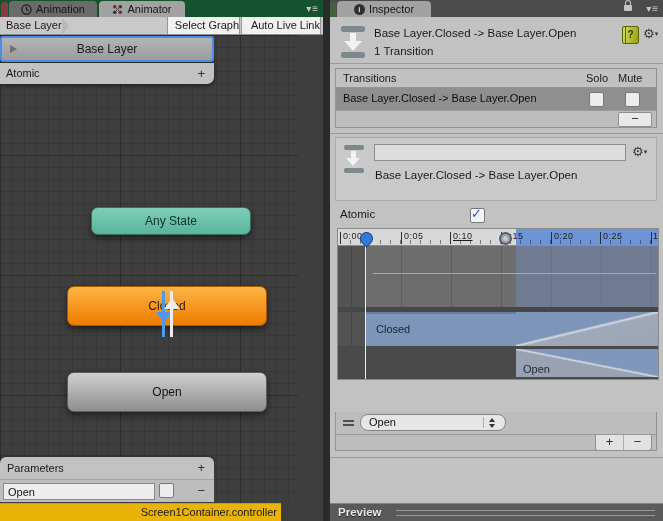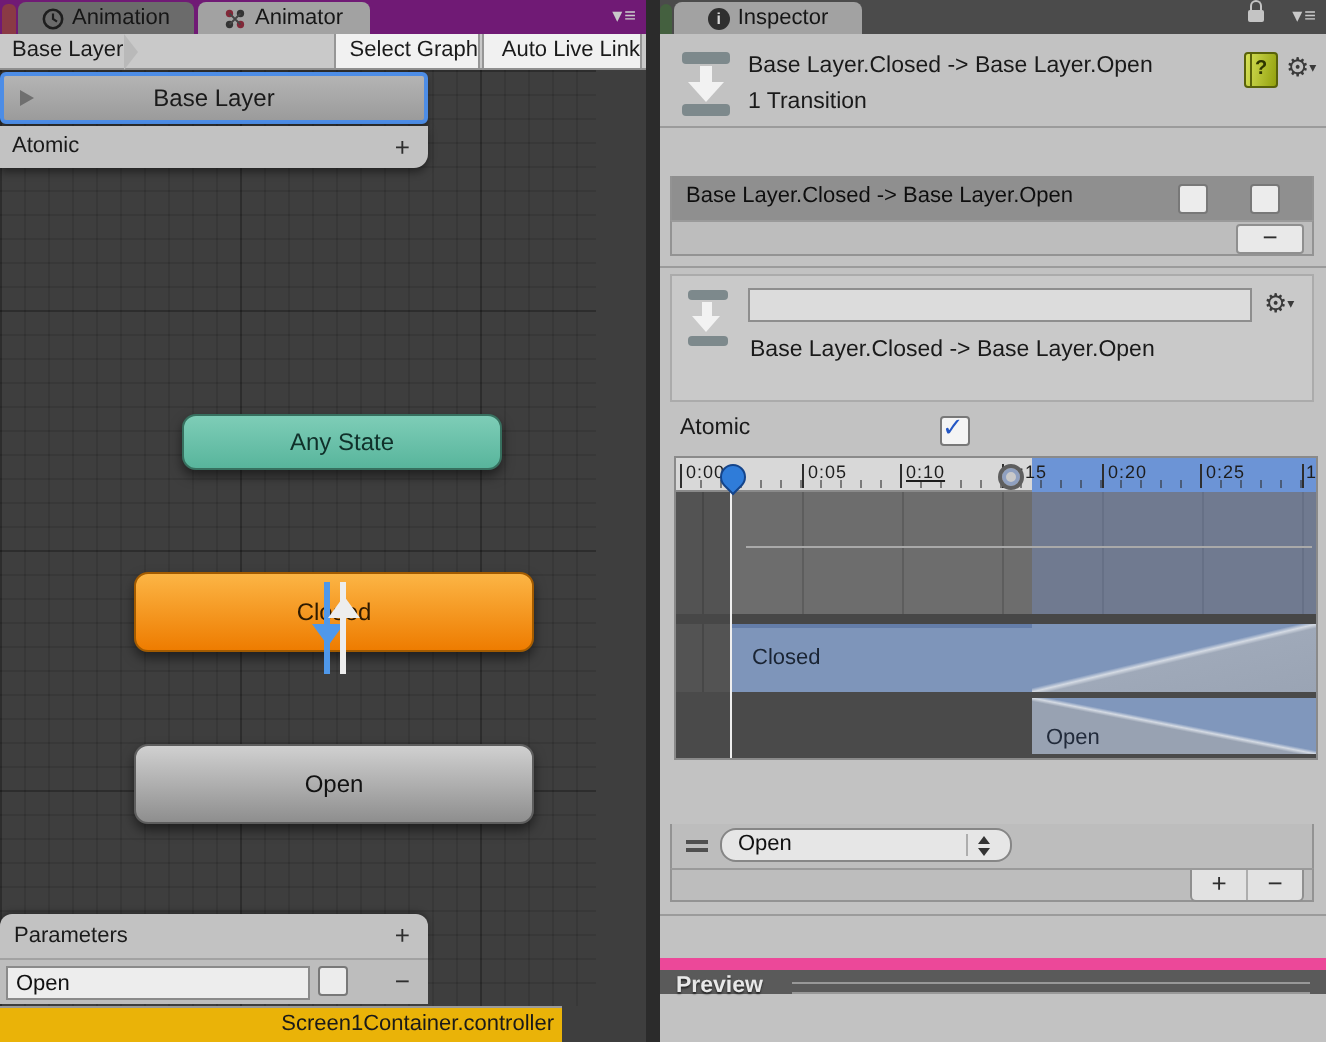--- a/index.html
+++ b/index.html
@@ -2,21 +2,21 @@
 <html><head>
 <meta charset="utf-8">
 <style>
   html,body{margin:0;padding:0;background:#222;}
   #app{position:relative;width:663px;height:521px;overflow:hidden;
        font-family:"Liberation Sans","DejaVu Sans",sans-serif;font-size:11px;color:#1a1a1a;
        background:#2B2B2B;}
   .abs{position:absolute;}
   
   #lp{left:0;top:0;width:323px;height:521px;background:#3E3E3E;}
-  .lp-tabbar{left:0;top:0;width:323px;height:17px;background:#701a75;}
+  .lp-tabbar{left:0;top:0;width:323px;height:17px;background:#14532d;}
   .tab-red{left:1px;top:2px;width:7px;height:15px;background:#8A3A45;border-radius:3px 3px 0 0;}
   .tab{top:1px;height:16px;border-radius:4px 4px 0 0;display:flex;align-items:center;justify-content:center;gap:4px;color:#161616;}
   .tab-animation{left:9px;width:88px;background:#6B6B6B;}
   .tab-animator{left:99px;width:86px;background:#A2A2A2;}
   .menu-glyph{color:#C9C9C9;font-size:10px;letter-spacing:1px;}
   .lp-menu{right:4px;top:3px;}
   .crumbbar{left:0;top:17px;width:323px;height:18px;background:#C9C9C9;border-bottom:1px solid #8F8F8F;box-sizing:border-box;}
   .crumb-label{left:6px;top:0;line-height:17px;}
   .crumb-chev{left:62px;top:0px;width:0;height:0;border-left:7px solid #B9B9B9;border-top:9px solid transparent;border-bottom:9px solid transparent;}
   .crumb-btn{top:0;height:17px;background:#F1F1F1;border-left:1px solid #969696;border-right:1px solid #969696;box-sizing:border-box;text-align:right;line-height:16px;}
@@ -130,21 +130,21 @@
   .dd1{left:24px;width:146px;} .dd2{left:178px;width:143px;}
   .dd-arr{position:absolute;right:5px;top:2px;width:12px;height:11px;border-left:1px solid #ADADAD;padding-left:4px;}
   .dd-arr i{position:absolute;left:5px;width:0;height:0;border-left:3px solid transparent;border-right:3px solid transparent;}
   .dd-arr .up{top:1px;border-bottom:4px solid #333;}
   .dd-arr .dn{top:7px;border-top:4px solid #333;}
   .cond-foot{left:5px;top:434px;width:322px;height:17px;background:#BDBDBD;border:1px solid #939393;border-top:1px solid #9a9a9a;box-sizing:border-box;}
   .pm-box{position:absolute;right:4px;top:0px;width:55px;height:15px;background:#E2E2E2;border:1px solid #8F8F8F;border-top:none;border-radius:0 0 3px 3px;display:flex;}
   .pm-box span{flex:1;text-align:center;line-height:13px;font-size:13px;color:#2E2E2E;}
   .pm-box span:first-child{border-right:1px solid #ADADAD;}
   
-  .preview{left:0;top:479px;width:333px;height:18px;background:#5A5A5A;border-top:6px solid #ec4899;box-sizing:border-box;}
+  .preview{left:0;top:503px;width:333px;height:18px;background:#5A5A5A;border-top:1px solid #ec4899;box-sizing:border-box;}
   .pv-label{position:absolute;left:8px;top:0;line-height:17px;font-weight:bold;color:#E8E8E8;font-size:11.5px;text-shadow:0 1px 1px rgba(0,0,0,.6);}
   .pv-grip{position:absolute;left:66px;right:8px;top:6px;height:4px;border-top:1px solid #989898;border-bottom:1px solid #989898;}
 </style>
 </head>
 <body>
 
 <div id="app">
 
   <div id="lp" class="abs">
     <div class="abs lp-tabbar">
@@ -225,20 +225,25 @@
       <div class="hicon-stem"></div>
       <div class="hicon-head"></div>
       <div class="hicon-bar" style="top:26px;"></div>
     </div>
     <div class="abs hdr-title">Base Layer.Closed -&gt; Base Layer.Open</div>
     <div class="abs hdr-sub">1 Transition</div>
     <div class="abs book">?</div>
     <div class="abs gear hdr-gear"><span>⚙</span><small>▾</small></div>
     <div class="abs sep sep1"></div>
 
+    <div class="abs tr-head">
+      <span class="lbl">Transitions</span>
+      <span class="tr-solo">Solo</span>
+      <span class="tr-mute">Mute</span>
+    </div>
     <div class="abs tr-row">
       <span class="lbl">Base Layer.Closed -&gt; Base Layer.Open</span>
       <span class="cb solo-cb"></span>
       <span class="cb mute-cb"></span>
     </div>
     <div class="abs tr-foot">
       <span class="small-btn tr-minus">−</span>
     </div>
     <div class="abs sep sep2"></div>
 

